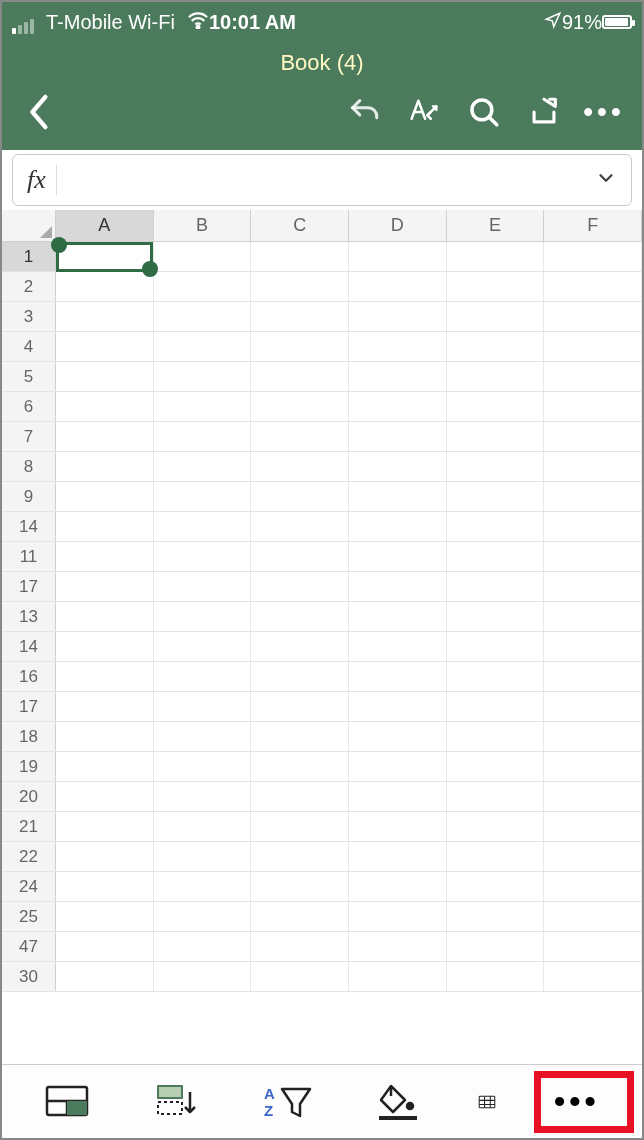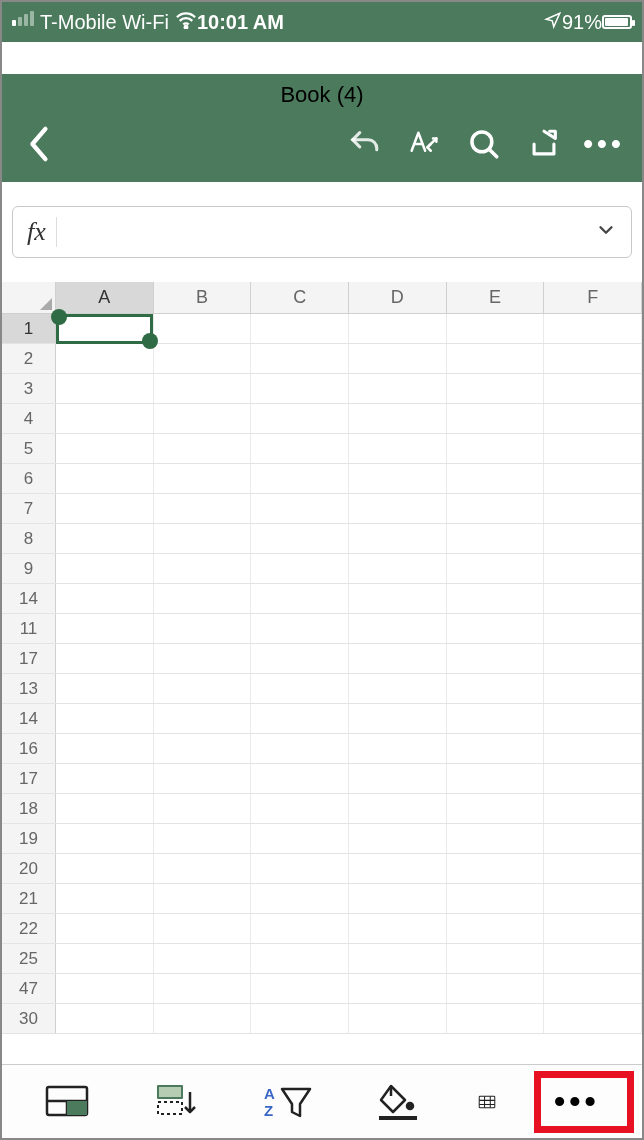--- a/index.html
+++ b/index.html
@@ -1,41 +1,41 @@
 <!DOCTYPE html>
 <html><head>
 <meta charset="utf-8">
 <style>
   * { box-sizing: border-box; margin: 0; padding: 0; }
   html, body { width: 644px; height: 1140px; font-family: -apple-system, Helvetica, Arial, sans-serif; background: #fff; }
   .frame { width: 644px; height: 1140px; border: 2px solid #888; position: relative; display: flex; flex-direction: column; }
 
   
   .status-bar { height: 40px; background: #4b7a5c; display: flex; align-items: center; color: #fff; font-size: 20px; padding: 0 10px; }
-  .sb-left { display: flex; align-items: flex-start; gap: 6px; }
+  .sb-left { display: flex; align-items: flex-end; gap: 12px; }
   .signal { display: flex; align-items: flex-end; gap: 2px; }
   .signal span { width: 4px; background: rgba(255,255,255,.45); border-radius: 1px; }
   .signal span.on { background: #fff; }
   .signal span:nth-child(1){height:6px}.signal span:nth-child(2){height:9px}.signal span:nth-child(3){height:12px}.signal span:nth-child(4){height:15px}
   .sb-center { flex:1; text-align:left; font-weight: 600; }
   .sb-right { display:flex; align-items:center; }
   .battery { width: 30px; height: 14px; border: 2px solid #fff; border-radius: 3px; position: relative; }
   .battery::after { content:''; position:absolute; right:-5px; top:3px; width:3px; height:6px; background:#fff; border-radius:1px;}
   .battery .fill { position:absolute; left:1px; top:1px; bottom:1px; width: 90%; background:#fff; border-radius:1px;}
 
   
-  .titlebar { background:#4b7a5c; color:#000000; text-align:center; padding: 8px 0 4px; font-size:22px; font-weight:400;margin-top:32px; }
+  .titlebar { background:#4b7a5c; color:#fef9c3; text-align:center; padding: 8px 0 4px; font-size:22px; font-weight:400; }
   .toolbar { background:#4b7a5c; display:flex; align-items:center; padding: 8px 14px 14px; gap: 12px; }
   .toolbar .spacer { flex:1; }
   .tb-btn { width:48px; height:48px; display:flex; align-items:center; justify-content:center; color:#fff; }
   .back-chevron svg { width: 26px; height: 40px; }
   .dots { letter-spacing: 4px; font-size: 28px; font-weight: bold; line-height: 1; }
 
   
-  .formula-wrap { padding: 24px 10px; }
+  .formula-wrap { padding: 4px 10px; }
   .formula-bar { height: 52px; border:1px solid #c9c9c9; border-radius: 6px; display:flex; align-items:center; padding: 0 14px; background:#fff; }
   .fx { font-family: 'Times New Roman', serif; font-style: italic; font-size: 26px; color:#333; margin-right: 10px; }
   .formula-divider { width:1px; height: 60%; background:#ddd; margin-right: 8px; }
   .formula-input { flex:1; border:none; outline:none; font-size:20px; height: 100%; }
 
   
   .grid-area { flex:1; overflow:hidden; position:relative; display:flex; flex-direction:column; }
   .col-headers { display:flex; height:32px; background:#f4f4f4; border-bottom:1px solid #d0d0d0; }
   .corner { width: 54px; border-right:1px solid #d0d0d0; display:flex; align-items:flex-end; justify-content:flex-end; padding:3px; }
   .corner svg{ width:12px; height:12px; }
@@ -349,20 +349,29 @@
         <div class="row">
           <div class="row-h">22</div>
           <div class="cell"></div>
           <div class="cell"></div>
           <div class="cell"></div>
           <div class="cell"></div>
           <div class="cell"></div>
           <div class="cell"></div>
         </div>
         <div class="row">
+          <div class="row-h">24</div>
+          <div class="cell"></div>
+          <div class="cell"></div>
+          <div class="cell"></div>
+          <div class="cell"></div>
+          <div class="cell"></div>
+          <div class="cell"></div>
+        </div>
+        <div class="row">
           <div class="row-h">25</div>
           <div class="cell"></div>
           <div class="cell"></div>
           <div class="cell"></div>
           <div class="cell"></div>
           <div class="cell"></div>
           <div class="cell"></div>
         </div>
         <div class="row">
           <div class="row-h">47</div>

